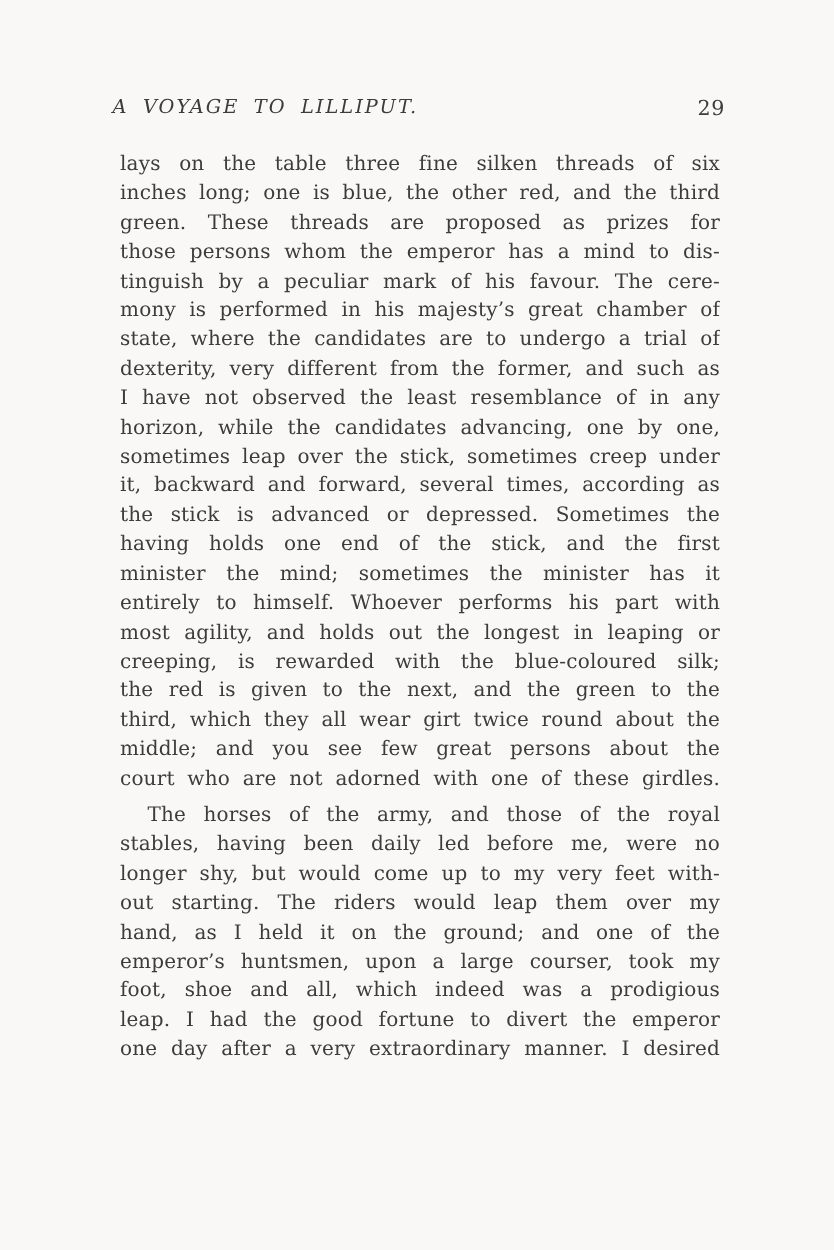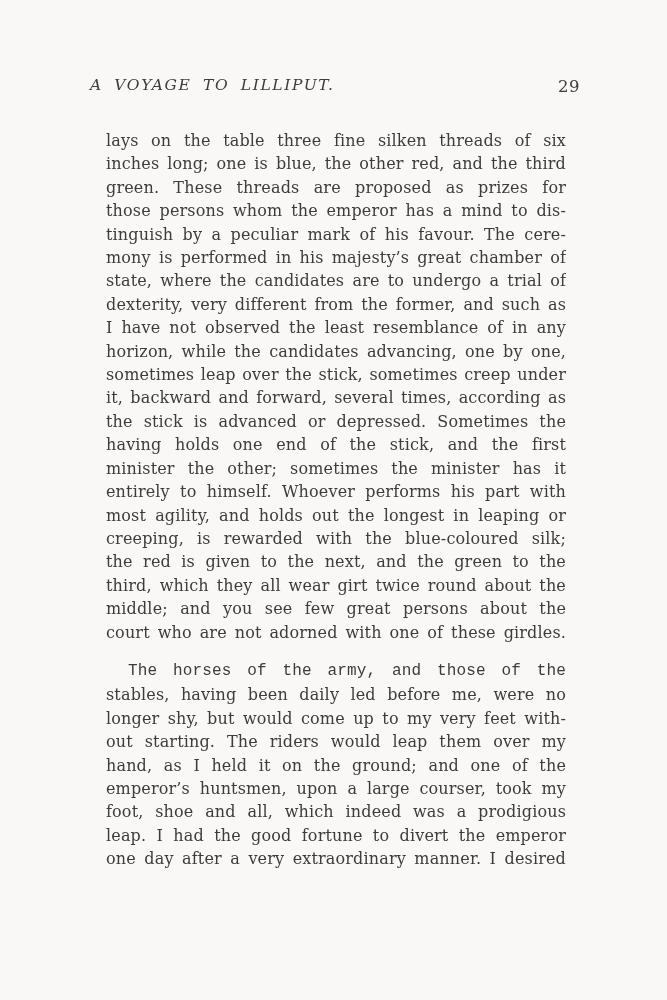--- a/index.html
+++ b/index.html
@@ -42,32 +42,32 @@
     font-size: 16.5px;
     letter-spacing: 0.5px;
     color: var(--ink);
   }
   .text-column {
     position: absolute;
     top: 113px;
     left: 90px;
     width: 492px;
   }
-  .paragraph { margin: 16px; }
+  .paragraph { margin: 6px; }
   .line {
     font-size: 16px;
     line-height: 23.42px;
     height: 23.42px;
     overflow: hidden;
     text-align: justify;
     text-align-last: justify;
     letter-spacing: 0.15px;
     white-space: normal;
   }
-  .line.indent { text-indent: 22px; font-family: Liberation Mono, monospace; }
+  .line.indent { text-indent: 22px; }
 </style>
 </head>
 <body>
 
 <div class="page">
   <div class="running-header">
     <div class="header-title">A VOYAGE TO LILLIPUT.</div>
     <div class="page-number">29</div>
   </div>
   <div class="text-column">
@@ -79,21 +79,21 @@
         <div class="line">tinguish by a peculiar mark of his favour.  The cere-</div>
         <div class="line">mony is performed in his majesty’s great chamber of</div>
         <div class="line">state, where the candidates are to undergo a trial of</div>
         <div class="line">dexterity, very different from the former, and such as</div>
         <div class="line">I have not observed the least resemblance of in any</div>
         <div class="line">horizon, while the candidates advancing, one by one,</div>
         <div class="line">sometimes leap over the stick, sometimes creep under</div>
         <div class="line">it, backward and forward, several times, according as</div>
         <div class="line">the stick is advanced or depressed.  Sometimes the</div>
         <div class="line">having holds one end of the stick, and the first</div>
-        <div class="line">minister the other; sometimes the minister has it</div>
+        <div class="line">minister the mind; sometimes the minister has it</div>
         <div class="line">entirely to himself.  Whoever performs his part with</div>
         <div class="line">most agility, and holds out the longest in leaping or</div>
         <div class="line">creeping, is rewarded with the blue-coloured silk;</div>
         <div class="line">the red is given to the next, and the green to the</div>
         <div class="line">third, which they all wear girt twice round about the</div>
         <div class="line">middle; and you see few great persons about the</div>
         <div class="line">court who are not adorned with one of these girdles.</div>
       </div>
       <div class="paragraph">
         <div class="line indent">The horses of the army, and those of the royal</div>

